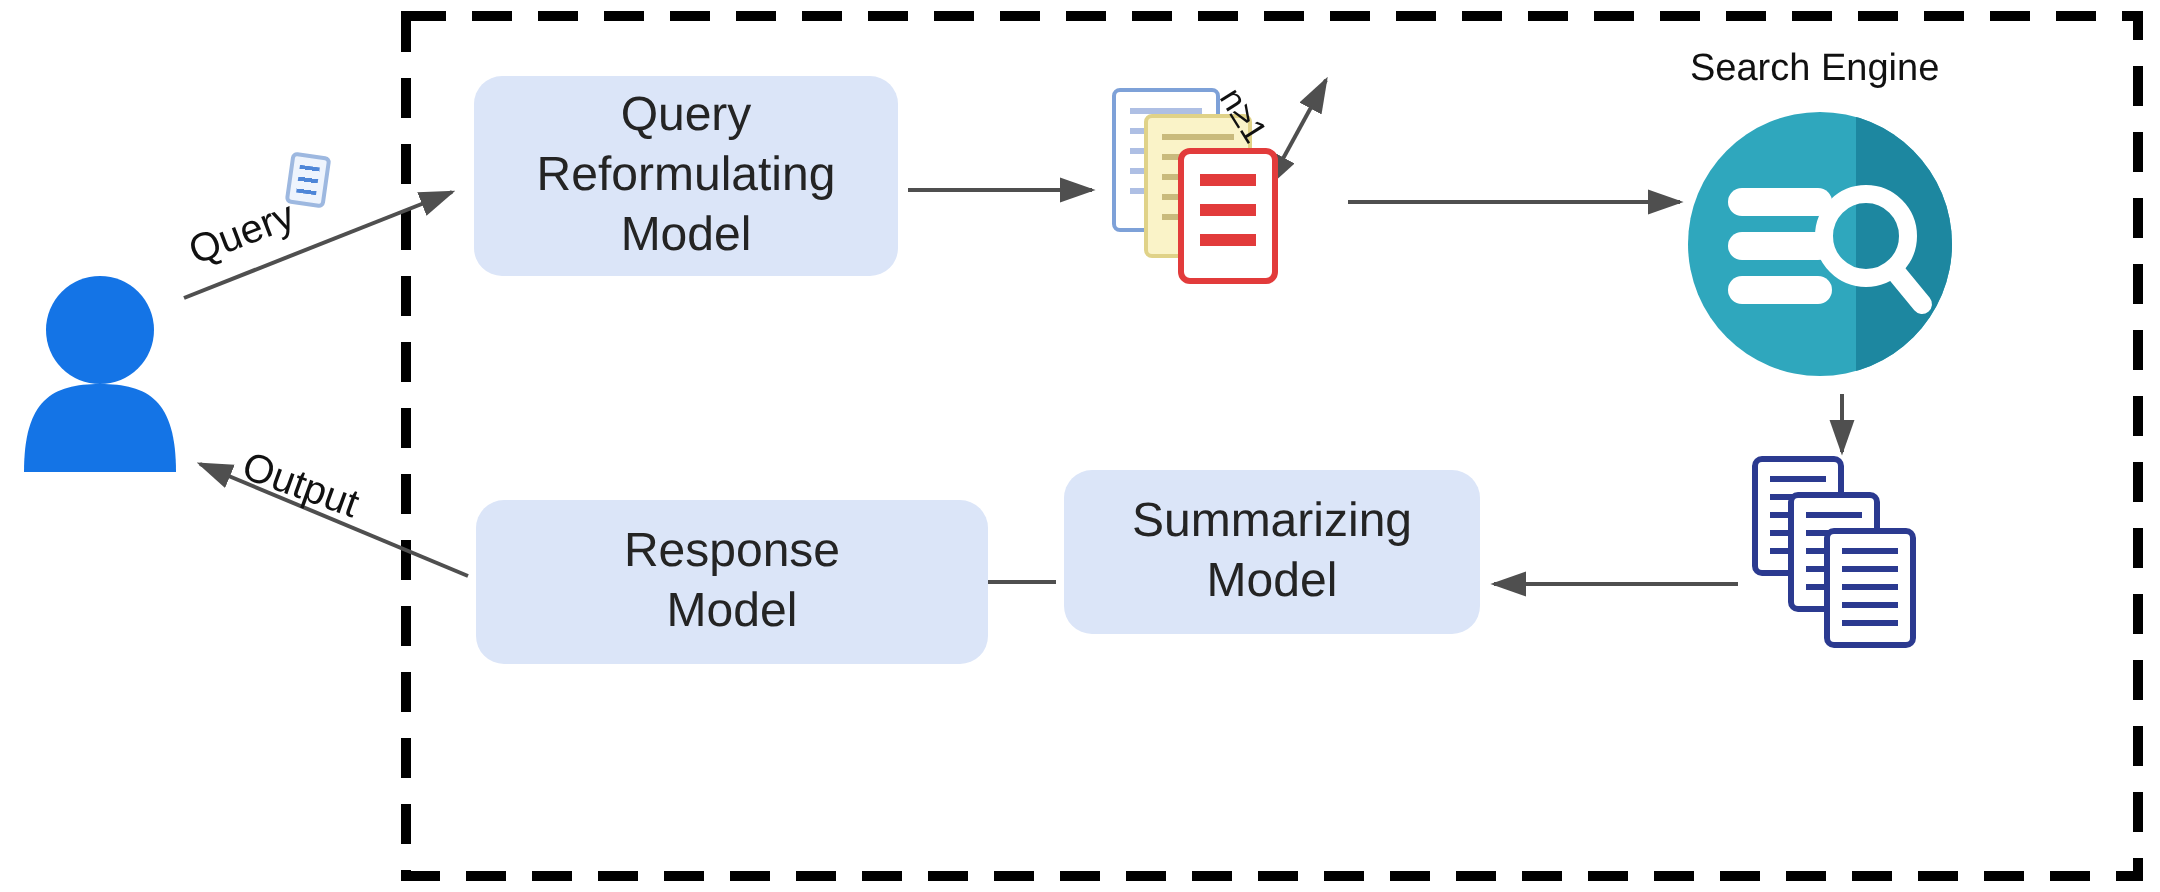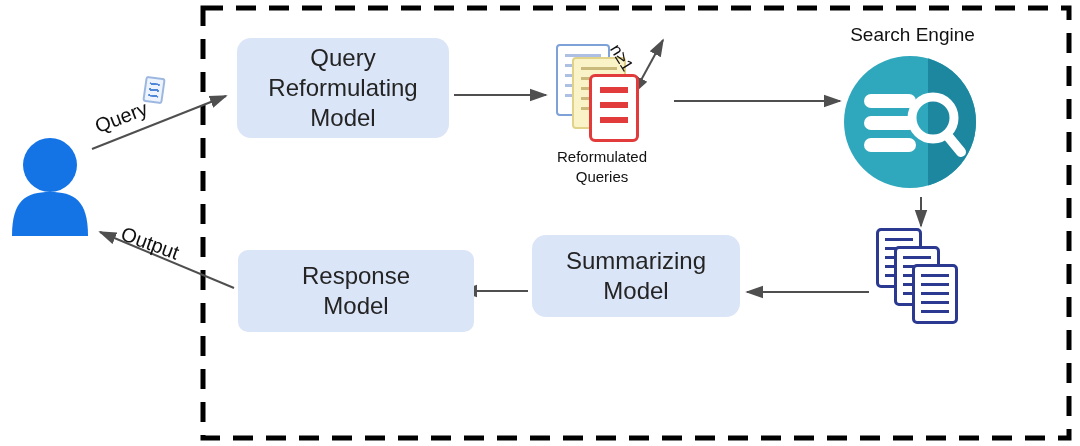--- a/index.html
+++ b/index.html
@@ -26,35 +26,35 @@
     justify-content: center;
     text-align: center;
     font-size: 24px;
     color: #242424;
     white-space: pre-line;
     line-height: 1.25;
     z-index: 2;
   }
   .box-qrm { left: 237px; top: 38px;  width: 212px; height: 100px; }
   .box-sum { left: 532px; top: 235px; width: 208px; height: 82px; }
-  .box-res { left: 238px; top: 250px; width: 236px; height: 82px; border-radius: 10px; }
+  .box-res { left: 238px; top: 250px; width: 256px; height: 82px; }
 
   .flow-label {
     position: absolute;
     font-size: 20px;
     color: #111111;
     z-index: 3;
     white-space: nowrap;
   }
   .query-label  { left: 94px;  top: 106px; transform: rotate(-21deg); }
   .output-label { left: 120px; top: 232px; transform: rotate(20deg); }
 
   .caption {
     position: absolute;
-    text-align: center;
+    text-align: left;
     white-space: pre-line;
     color: #111111;
     z-index: 3;
   }
   .rq-caption { left: 550px; top: 147px; width: 104px; font-size: 15px; line-height: 1.3; }
   .se-caption { left: 845px; top: 24px;  width: 135px; font-size: 19px; }
 
   .n-annotation {
     position: absolute;
     left: 607px; top: 48px;
@@ -169,22 +169,20 @@
   <div class="doc doc-blue">
       <div class="doc-lines"></div>
     </div>
   <div class="doc doc-yellow">
       <div class="doc-lines"></div>
     </div>
   <div class="doc doc-red">
       <div class="doc-lines"></div>
     </div>
   <div class="n-annotation">n≥1</div>
-  <div class="caption rq-caption">Reformulated
-Queries</div>
 
   <div class="caption se-caption">Search Engine</div>
   <svg class="icon-abs se-icon" width="140" height="140" viewBox="0 0 140 140">
     <defs>
       <clipPath id="seClip">
           <circle cx="70" cy="70" r="66"></circle>
         </clipPath>
     </defs>
     <circle cx="70" cy="70" r="66" fill="#2fa7bd"></circle>
     <rect x="88" y="0" width="60" height="140" clip-path="url(#seClip)" fill="#1d87a0"></rect>

